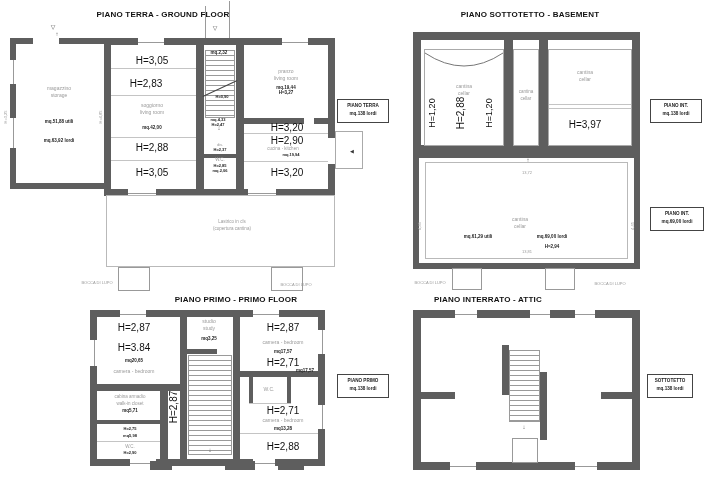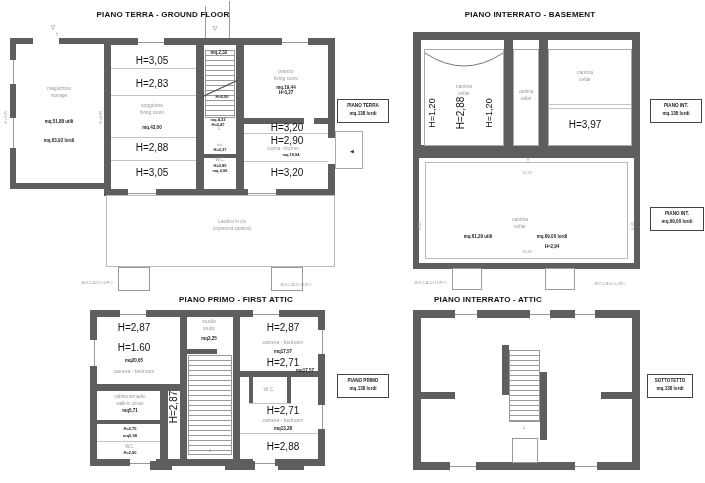--- a/index.html
+++ b/index.html
@@ -83,21 +83,21 @@
     <span class="lab sym" style="left:219px;top:128px;">↓</span>
 
     <span class="lab g5" style="left:59px;top:89px;">magazzino</span>
     <span class="lab g5" style="left:59px;top:96px;">storage</span>
     <span class="lab b45" style="left:59px;top:122px;">mq.51,88 utili</span>
     <span class="lab b45" style="left:59px;top:141px;">mq.63,92 lordi</span>
     <span class="lab rot t4" style="left:6px;top:117px;">H=3,25</span>
     <span class="lab rot t4" style="left:101px;top:117px;">H=4,85</span>
 
     <span class="lab h10" style="left:152px;top:60px;">H=3,05</span>
-    <span class="lab h10" style="left:152px;top:83px;text-align:right;">H=2,83</span>
+    <span class="lab h10" style="left:146px;top:83px;text-align:right;">H=2,83</span>
     <span class="lab g5" style="left:152px;top:106px;">soggiorno</span>
     <span class="lab g5" style="left:152px;top:113px;">living room</span>
     <span class="lab b45" style="left:152px;top:128px;">mq.42,00</span>
     <span class="lab h10" style="left:152px;top:147px;">H=2,88</span>
     <span class="lab h10" style="left:152px;top:172px;">H=3,05</span>
 
     <span class="lab b45" style="left:219px;top:53px;">mq.2,32</span>
     <span class="lab b4" style="left:222px;top:97px;">H=0,90</span>
     <span class="lab b4" style="left:218px;top:120px;">mq.4,33</span>
     <span class="lab b4" style="left:218px;top:125px;">H=2,47</span>
@@ -127,21 +127,21 @@
     <span class="bl" style="left:97px;top:283px;">BOCCA DI LUPO</span>
     <span class="bl" style="left:296px;top:285px;">BOCCA DI LUPO</span>
 
     <div class="sbox" style="left:337px;top:99px;width:52px;height:24px;">
       <span>PIANO TERRA</span>
       <span>mq.138 lordi</span>
     </div>
   </div>
 
   <div>
-    <span class="title" style="left:530px;top:10px;">PIANO INTERRATO - BASEMENT</span>
+    <span class="title" style="left:530px;top:10px;">PIANO SOTTOTETTO - BASEMENT</span>
 
     <div class="owall" style="left:413px;top:32px;width:227px;height:121px;border-width:8px;"></div>
     <div class="owall" style="left:413px;top:152px;width:227px;height:117px;border-width:6px;"></div>
     <div class="thin" style="left:425px;top:162px;width:203px;height:97px;"></div>
 
     <div class="wall" style="left:504px;top:40px;width:9px;height:106px;"></div>
     <div class="wall" style="left:539px;top:40px;width:9px;height:106px;"></div>
 
     <div class="thin" style="left:424px;top:49px;width:80px;height:97px;border-color:#aaa;"></div>
     <svg style="left:424px;top:49px;" width="80" height="32" viewBox="0 0 80 32">
@@ -185,21 +185,21 @@
       <span>PIANO INT.</span>
       <span>mq.138 lordi</span>
     </div>
     <div class="sbox" style="left:650px;top:207px;width:54px;height:24px;">
       <span>PIANO INT.</span>
       <span>mq.69,00 lordi</span>
     </div>
   </div>
 
   <div>
-    <span class="title" style="left:236px;top:295px;">PIANO PRIMO - FIRST ATTIC</span>
+    <span class="title" style="left:236px;top:295px;">PIANO PRIMO - PRIMO FLOOR</span>
 
     <div class="owall" style="left:90px;top:310px;width:235px;height:156px;border-width:7px;"></div>
 
     <div class="wall" style="left:180px;top:315px;width:7px;height:146px;"></div>
     <div class="wall" style="left:233px;top:315px;width:7px;height:146px;"></div>
     <div class="wall" style="left:96px;top:384px;width:88px;height:7px;"></div>
     <div class="wall" style="left:160px;top:384px;width:8px;height:77px;"></div>
     <div class="wall" style="left:96px;top:420px;width:66px;height:4px;"></div>
     <div class="wall" style="left:187px;top:349px;width:30px;height:5px;"></div>
     <div class="wall" style="left:240px;top:371px;width:85px;height:6px;"></div>
@@ -220,21 +220,21 @@
 
     <div class="stairs" style="left:188px;top:355px;width:44px;height:100px;"></div>
     <span class="lab sym" style="left:210px;top:450px;">↓</span>
     <span class="lab rot h10" style="left:173px;top:407px;">H=2,87</span>
 
     <div class="wall" style="left:150px;top:461px;width:22px;height:9px;"></div>
     <div class="wall" style="left:225px;top:461px;width:30px;height:9px;"></div>
     <div class="wall" style="left:278px;top:461px;width:26px;height:9px;"></div>
 
     <span class="lab h10" style="left:134px;top:327px;">H=2,87</span>
-    <span class="lab h10" style="left:134px;top:347px;">H=1.60</span>
+    <span class="lab h10" style="left:134px;top:347px;">H=3.84</span>
     <span class="lab b45" style="left:134px;top:361px;">mq20,65</span>
     <span class="lab g5" style="left:134px;top:372px;">camera - bedroom</span>
 
     <span class="lab g5" style="left:209px;top:322px;">studio</span>
     <span class="lab g5" style="left:209px;top:329px;">study</span>
     <span class="lab b45" style="left:209px;top:339px;">mq3,25</span>
 
     <span class="lab h10" style="left:283px;top:327px;">H=2,87</span>
     <span class="lab g5" style="left:283px;top:343px;">camera - bedroom</span>
     <span class="lab b45" style="left:283px;top:352px;">mq17,57</span>

